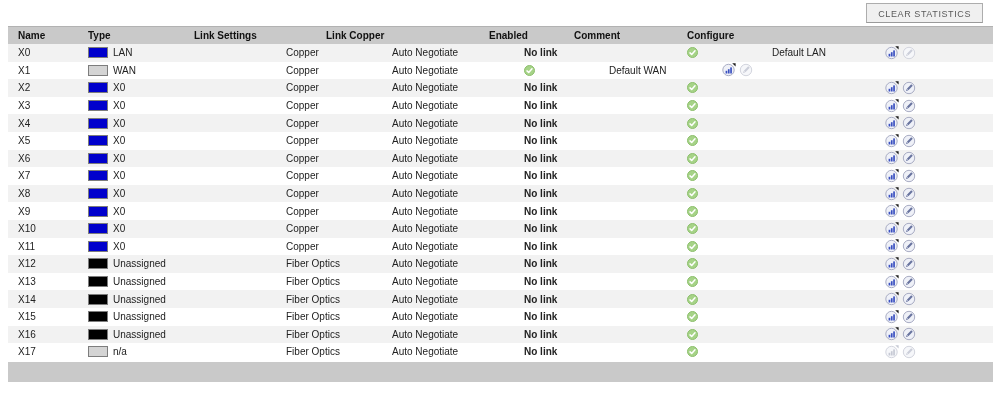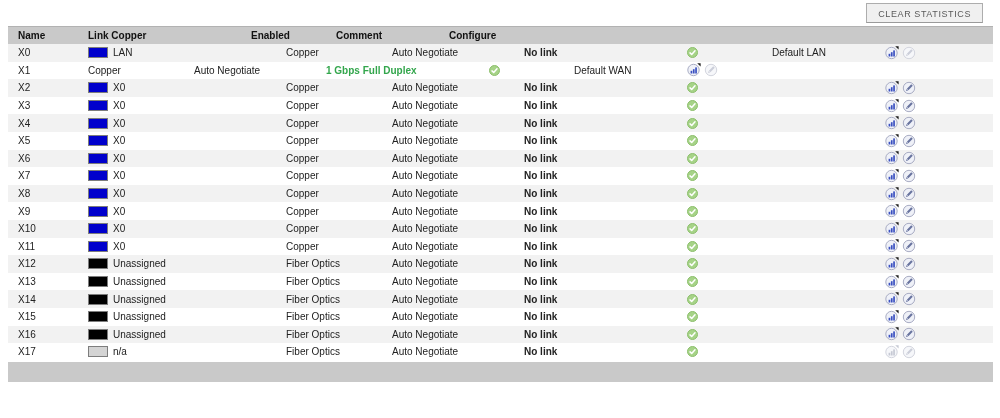--- a/index.html
+++ b/index.html
@@ -61,20 +61,22 @@
   }
 </style>
 </head>
 <body>
 
 <button class="clear-stats-btn">CLEAR STATISTICS</button>
 
 <div class="port-table">
   <div class="thead">
     <div class="cell col-name">Name</div>
+    <div class="cell col-type">Type</div>
+    <div class="cell col-lset">Link Settings</div>
     <div class="cell col-lstat">Link Copper</div>
     <div class="cell col-en">Enabled</div>
     <div class="cell col-cm">Comment</div>
     <div class="cell col-cfg">Configure</div>
   </div>
   <div>
       <div class="row stripe">
     <div class="cell col-name">X0</div>
     <div class="cell col-ps">
       <span class="swatch" style="background: rgb(0, 0, 204);"></span>
@@ -108,23 +110,26 @@
           <g transform="rotate(45 7 7)">
             <rect class="pencil" x="6" y="2.8" width="2.1" height="6.2"></rect>
             <path class="pencil" d="M6 9.4 L8.1 9.4 L7.05 11.2 Z"></path>
           </g>
         </svg>
       </span>
     </div>
   </div>
       <div class="row">
     <div class="cell col-name">X1</div>
-    <div class="cell col-type">Copper</div>
-    <div class="cell col-lset">Auto Negotiate</div>
-    <div class="cell col-lstat link-up">1 Gbps Full Duplex</div>
+    <div class="cell col-ps">
+      <span class="swatch" style="background: rgb(212, 212, 212);"></span>
+      <span>WAN</span>
+    </div>
+    <div class="cell col-type">Copper</div>
+    <div class="cell col-lset">Auto Negotiate</div>
     <div class="cell col-en">
       <span class="check-icon">
         <svg width="11" height="11" viewBox="0 0 11 11">
           <circle cx="5.5" cy="5.5" r="5" fill="#A6D387" stroke="#8CBE6C" stroke-width="1"></circle>
           <path d="M3 5.9 L4.7 7.4 L8 3.7" stroke="#FFFFFF" stroke-width="1.5" fill="none" stroke-linecap="round" stroke-linejoin="round"></path>
         </svg>
       </span>
     </div>
     <div class="cell col-cm">Default WAN</div>
     <div class="cell col-cfg">

